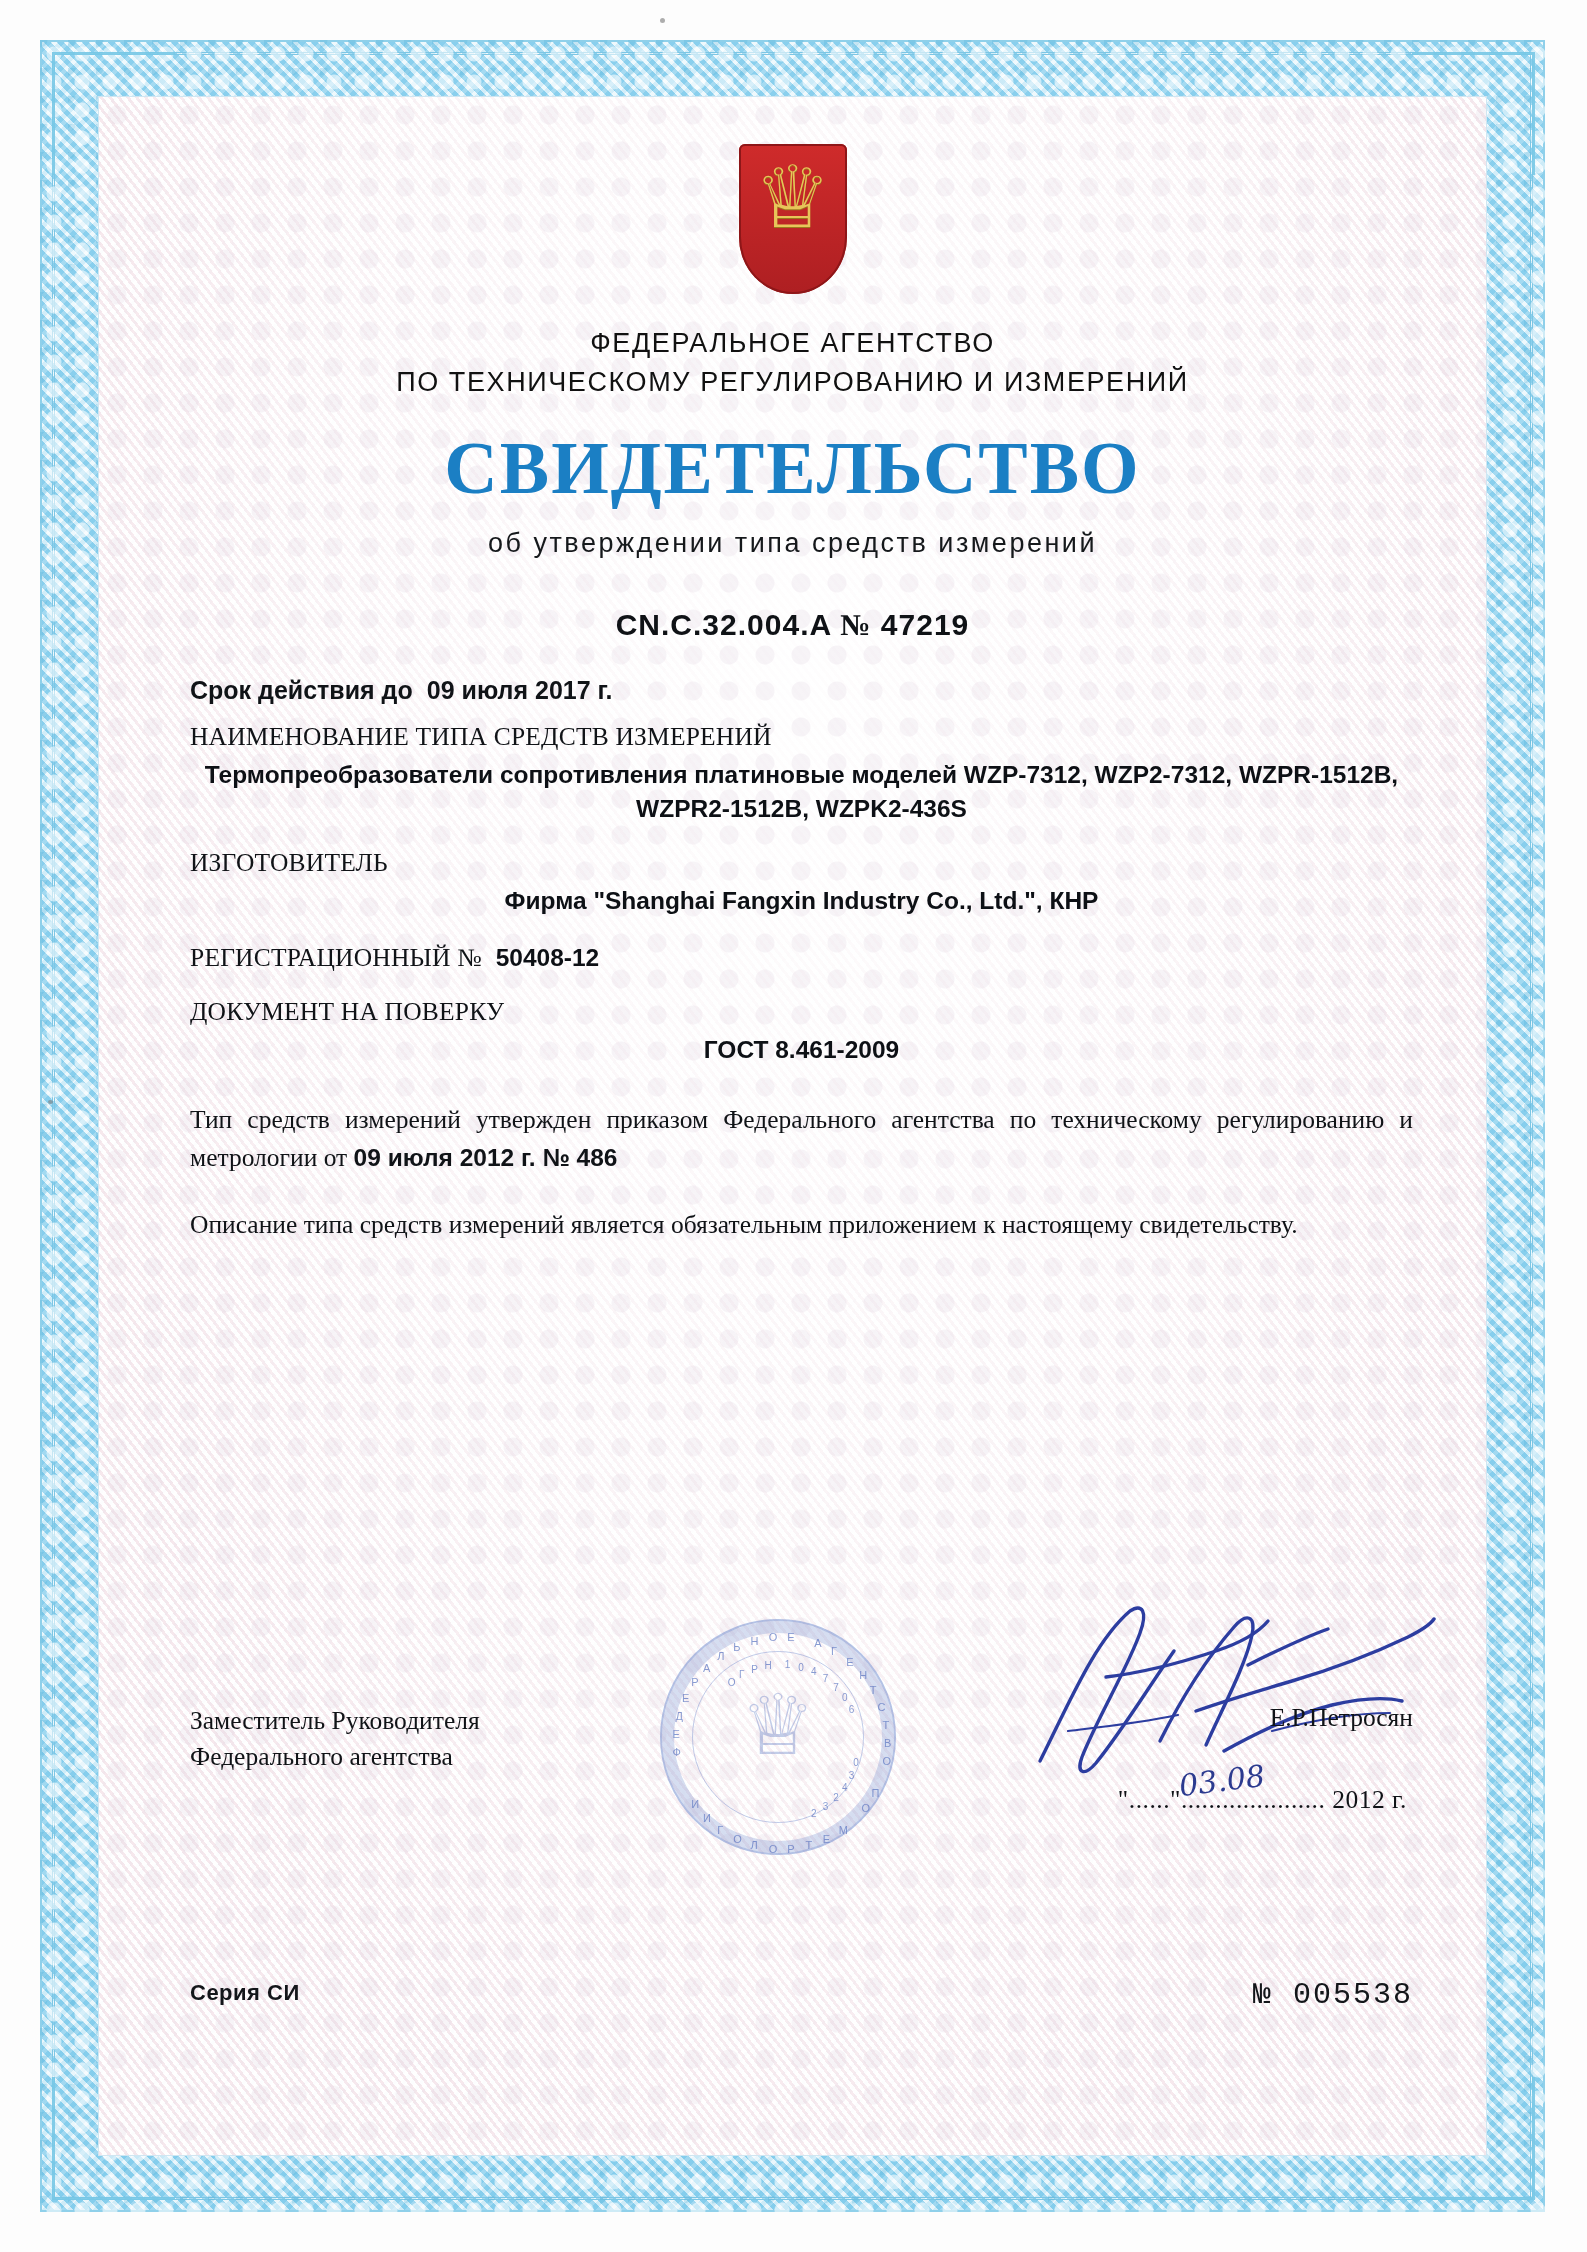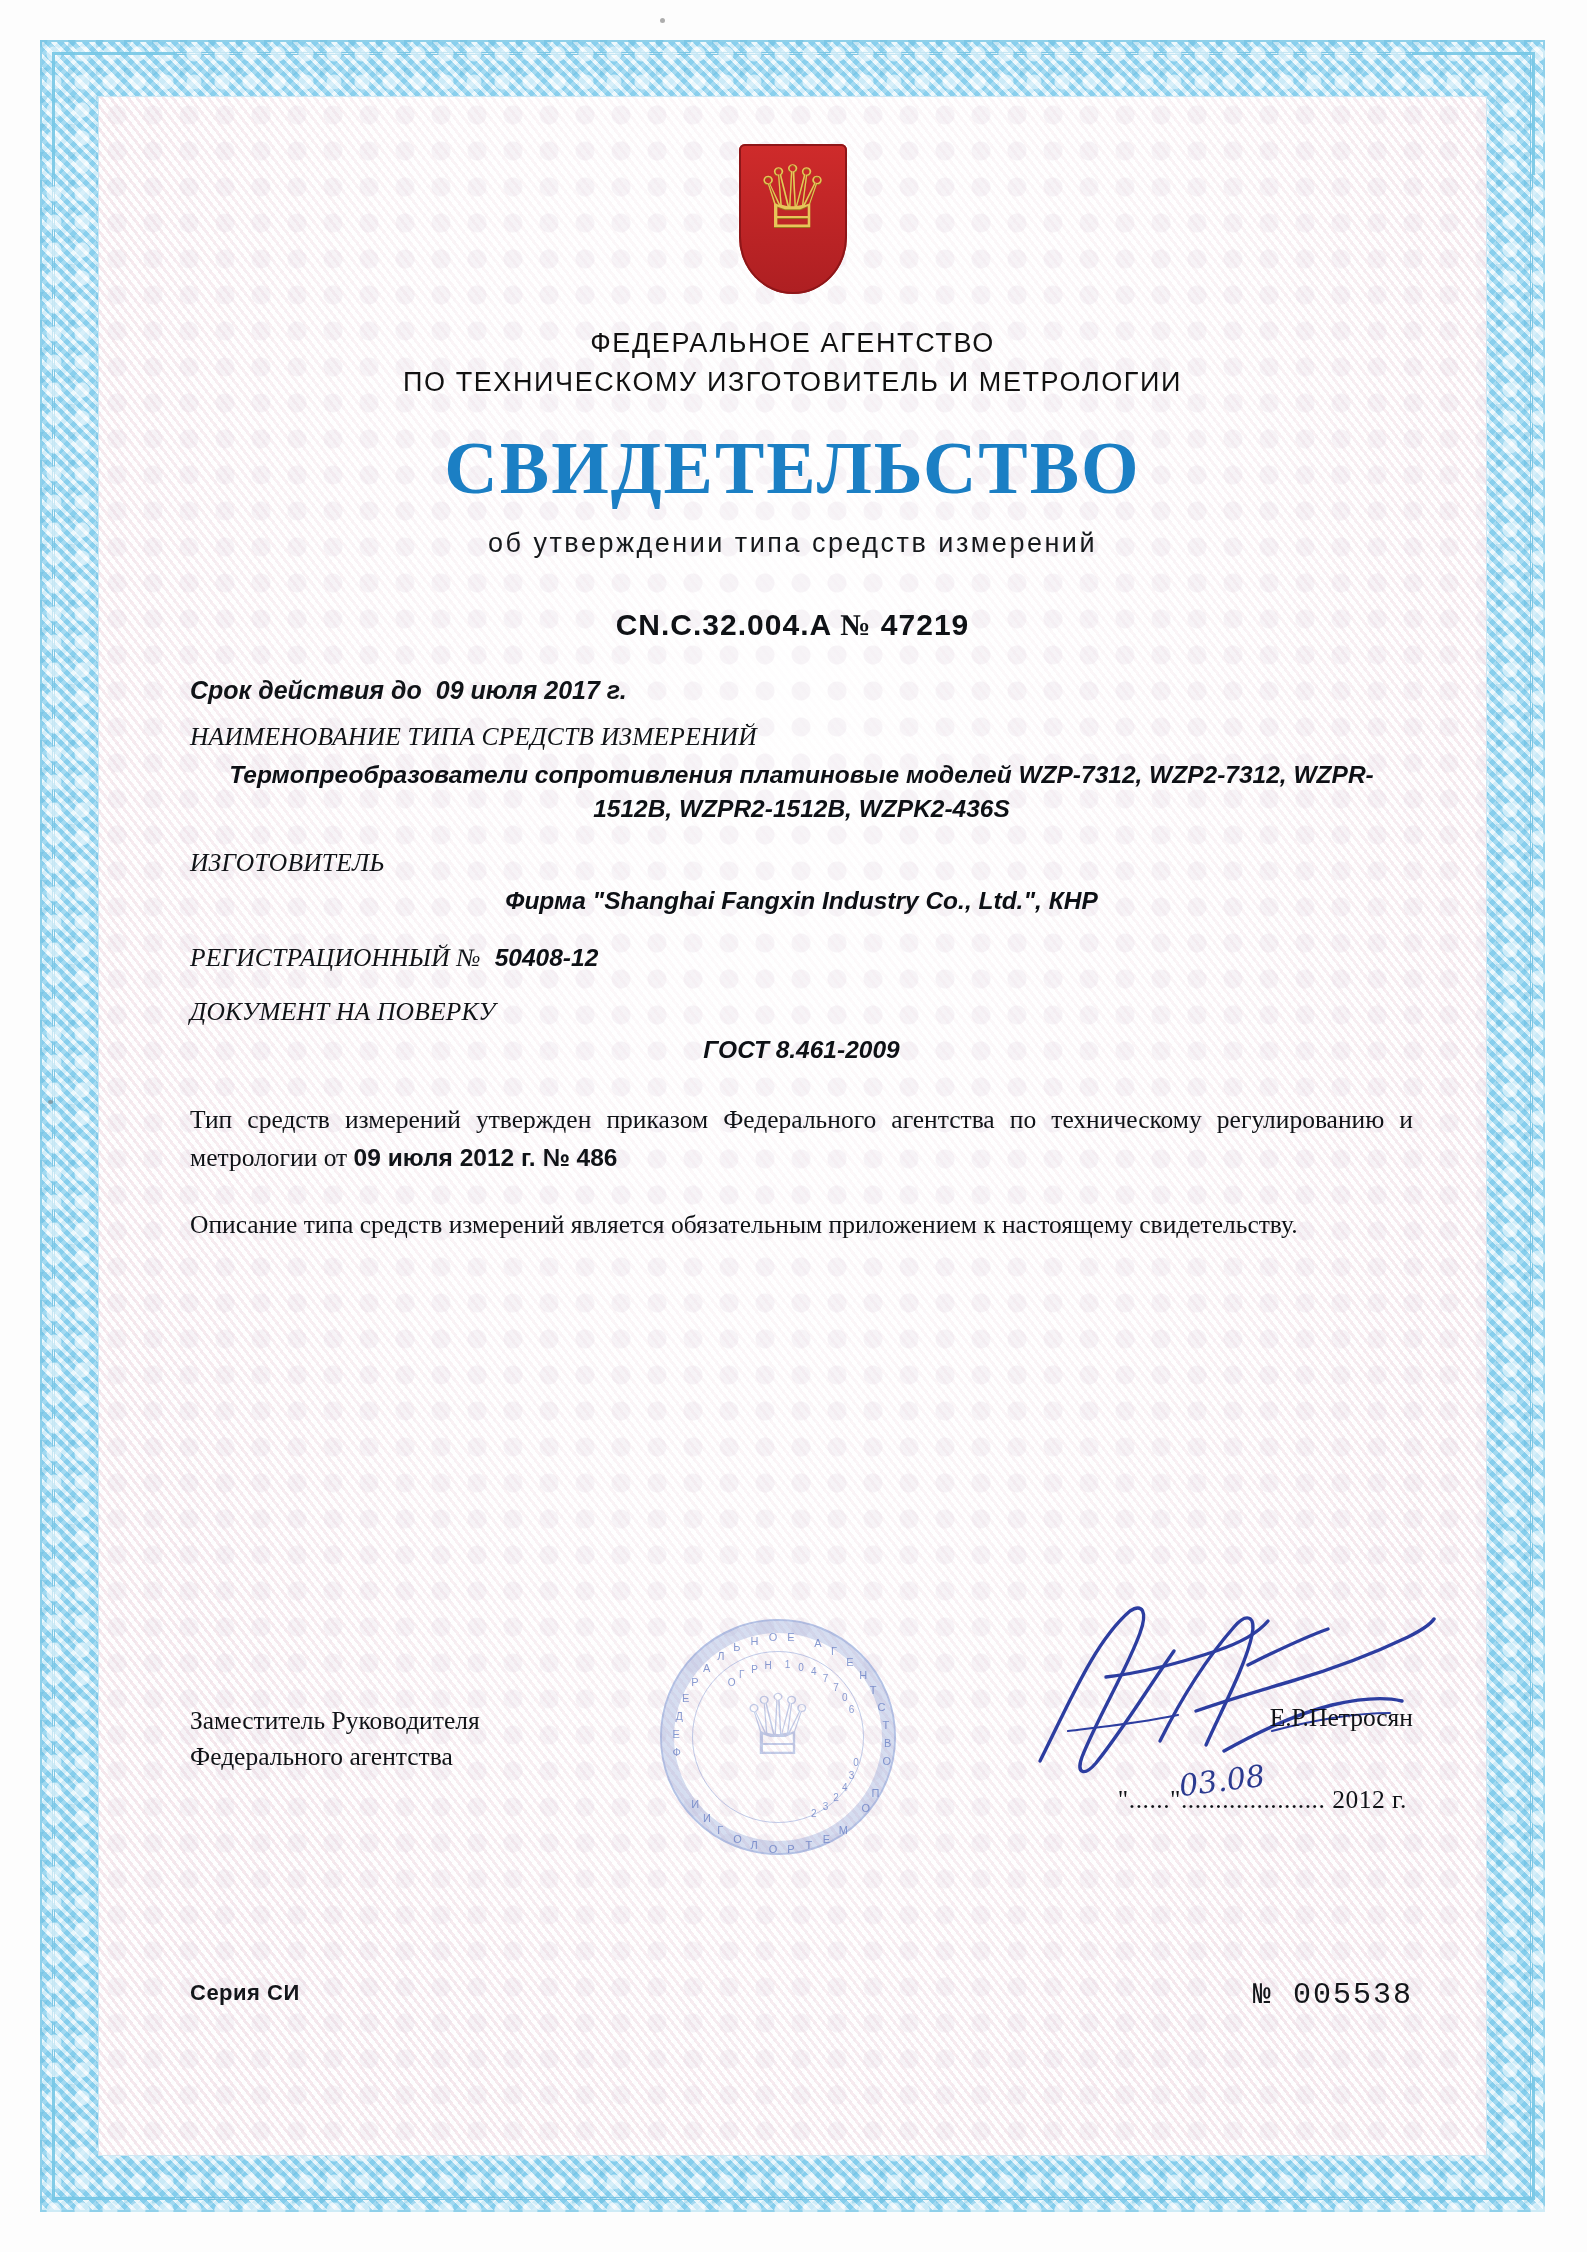--- a/index.html
+++ b/index.html
@@ -192,21 +192,21 @@
   }
   #docnum .no { font-family: "Liberation Serif", serif; font-weight: bold; }
 
   
   #body-block {
     position: absolute;
     left: 92px;
     right: 74px;
     top: 580px;
   }
-  .row { margin-bottom: 17px; font-style: italic; }
+  .row { margin-bottom: 17px; }
   .label-sans-bold {
     font-family: "Liberation Sans", sans-serif;
     font-weight: bold;
     font-size: 25px;
     color: #101317;
   }
   .label-serif {
     font-family: "Liberation Serif", serif;
     font-size: 25.5px;
     color: #101317;
@@ -384,21 +384,21 @@
 
     <div id="emblem-wrap">
       <div class="emblem">
         <div class="shield"></div>
         <div class="eagle">♕</div>
       </div>
     </div>
 
     <div id="agency">
       <div>ФЕДЕРАЛЬНОЕ АГЕНТСТВО</div>
-      <div>ПО ТЕХНИЧЕСКОМУ ИЗГОТОВИТЕЛЬ И МЕТРОЛОГИИ</div>
+      <div>ПО ТЕХНИЧЕСКОМУ РЕГУЛИРОВАНИЮ И ИЗМЕРЕНИЙ</div>
     </div>
 
     <div id="title">СВИДЕТЕЛЬСТВО</div>
     <div id="subtitle">об утверждении типа средств измерений</div>
 
     <div id="docnum">
       <span>CN.C.32.004.A</span>
       <span class="no">№</span>
       <span>47219</span>
     </div>

